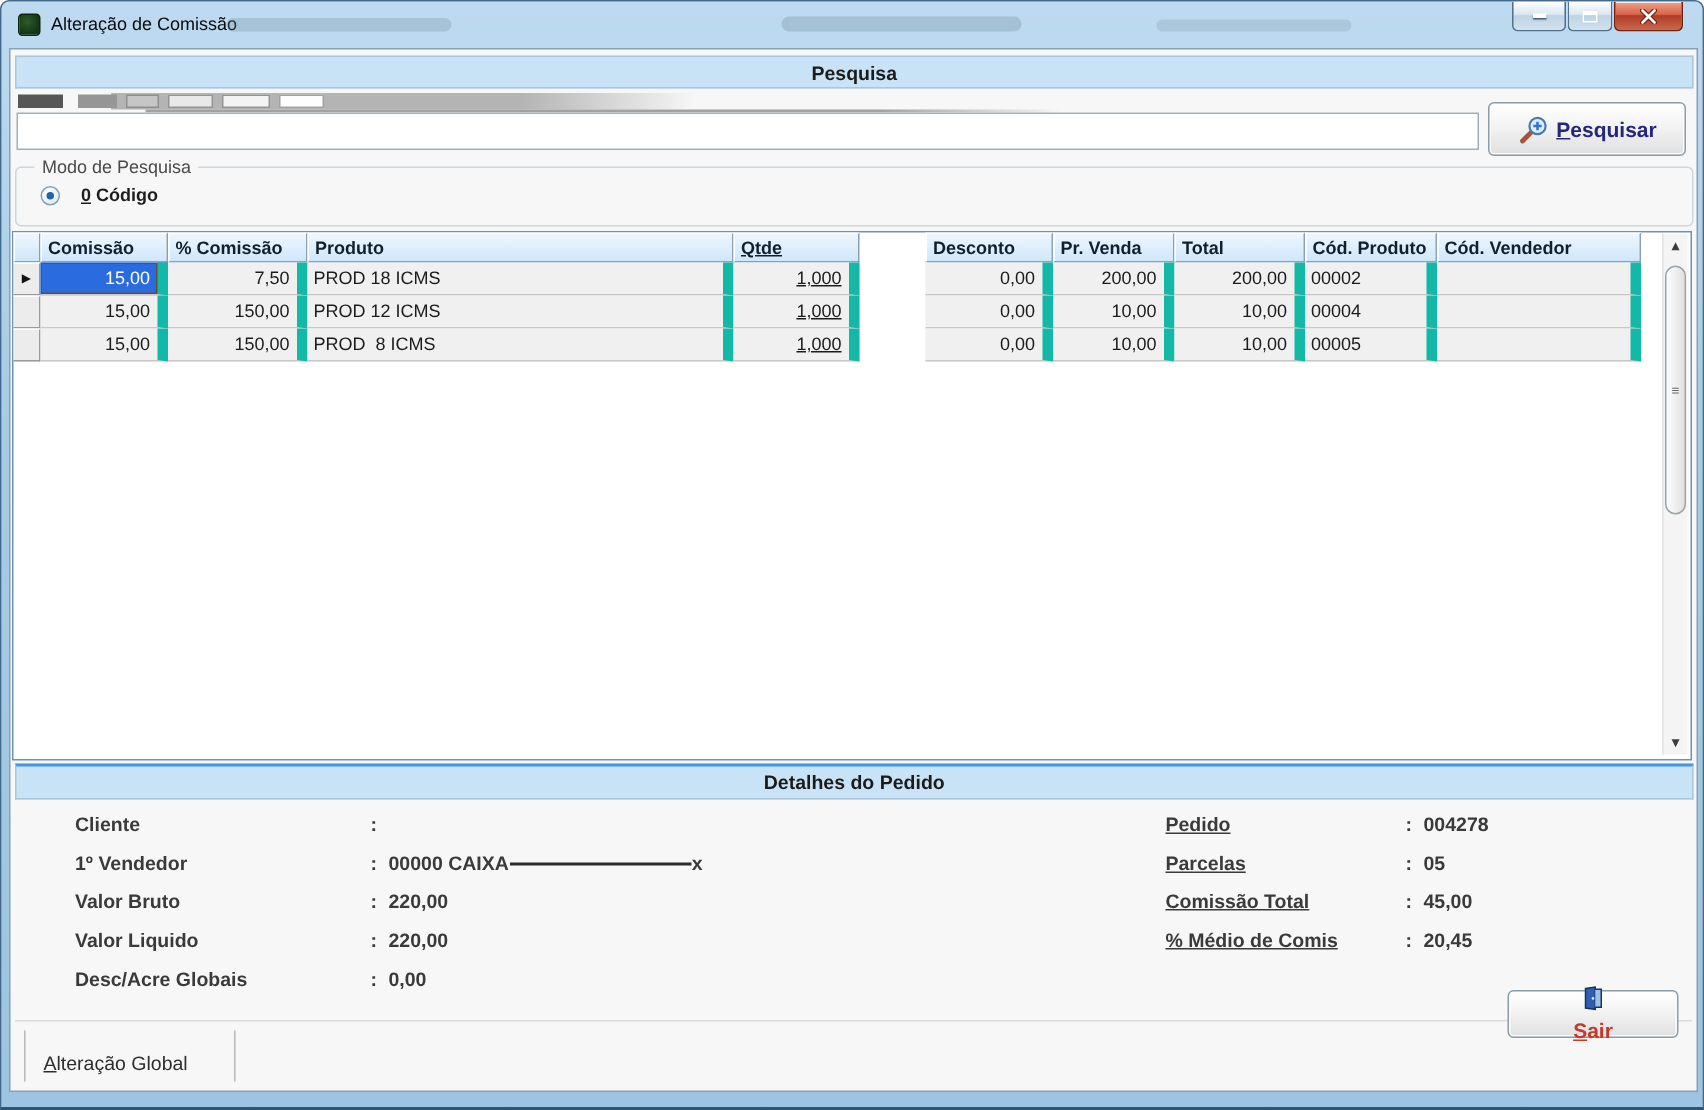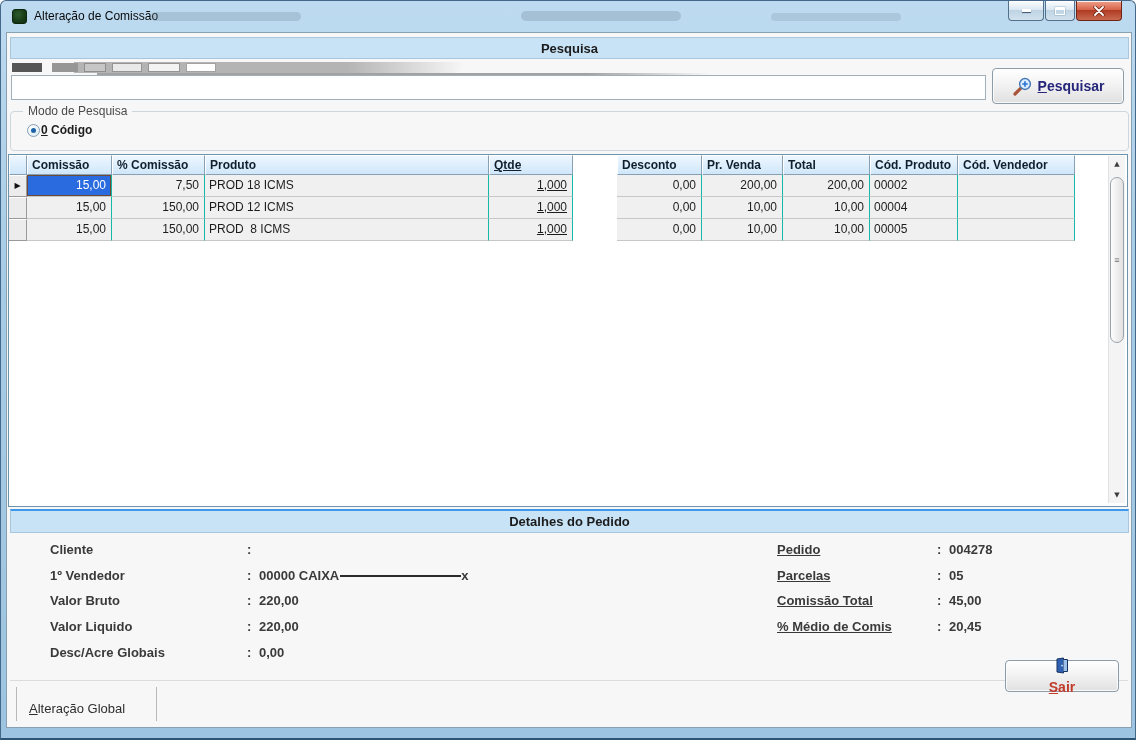--- a/index.html
+++ b/index.html
@@ -92,49 +92,49 @@
 
   
   .modo {
     position: absolute; left: 3px; top: 78px; width: 1119px; height: 40px;
     border: 1px solid #ccd6dd; border-radius: 4px;
   }
   .modo-legend {
     position: absolute; left: 12px; top: -8px; padding: 0 5px; background: #f7f7f7;
     font-size: 12px; color: #4a4a4a;
   }
-  .radio-option { position: absolute; left: 16px; top: 11px; display: flex; align-items: center; gap: 1px; cursor: default; }
+  .radio-option { position: absolute; left: 16px; top: 11px; display: flex; align-items: center; gap: 14px; cursor: default; }
   .radio {
     width: 13px; height: 13px; border-radius: 50%;
     border: 1px solid #86a0b5; background: radial-gradient(circle at 35% 30%, #fff, #d9e7f1);
     display: flex; align-items: center; justify-content: center;
   }
   .radio .dot { width: 5px; height: 5px; border-radius: 50%; background: #1f63a8; }
   .radio-label { font-size: 12px; font-weight: bold; color: #1d1d1d; }
 
   
   .grid {
     position: absolute; left: 1px; top: 121px; width: 1120px; height: 353px;
     border: 1px solid #6d93ad; background: #fff;
   }
   .grow { display: flex; }
   .cell {
     flex: none; font-size: 12px; color: #1c1c1c; padding: 3px 5px 0 4px; height: 22px;
     white-space: pre; overflow: hidden; background: #f0f0f0;
-    border-right: 1px solid #14b8a6; border-bottom: 1px solid #c7c7c7;
+    border-right: 7px solid #14b8a6; border-bottom: 1px solid #c7c7c7;
   }
   .hrow .cell {
     height: 20px; font-weight: bold; color: #10202e; padding-top: 2px;
     background: linear-gradient(#eef6fe, #cfe7fa);
     border-top: 1px solid #fff; border-left: 1px solid #fff;
     border-right: 1px solid #87a0b5; border-bottom: 1px solid #87a0b5;
   }
   .c-ind { width: 18px; } .c-com { width: 85px; } .c-pct { width: 93px; }
   .c-prod { width: 284px; } .c-qtde { width: 84px; text-decoration: underline; } .c-desc { width: 85px; margin-left: 44px; }
-  .c-prv { width: 81px; } .c-tot { width: 87px; } .c-codp { width: 88px; } .c-codv { width: 117px; }
+  .c-prv { width: 81px; } .c-tot { width: 87px; } .c-codp { width: 88px; } .c-codv { width: 136px; }
   .num { text-align: right; }
   .ind {
     background: #ececec; border-right: 1px solid #9a9a9a; border-bottom: 1px solid #9a9a9a;
     border-top: 1px solid #fff; font-size: 8px; color: #111; text-align: center; padding: 5px 0 0 0;
     font-family: "DejaVu Sans", sans-serif;
   }
   .cell.sel { background: #2a6ce0; color: #fff; box-shadow: inset 0 0 0 1px #6b4a38; }
 
   .vscroll {
     position: absolute; top: 1px; bottom: 3px; right: 2px; width: 17px;

